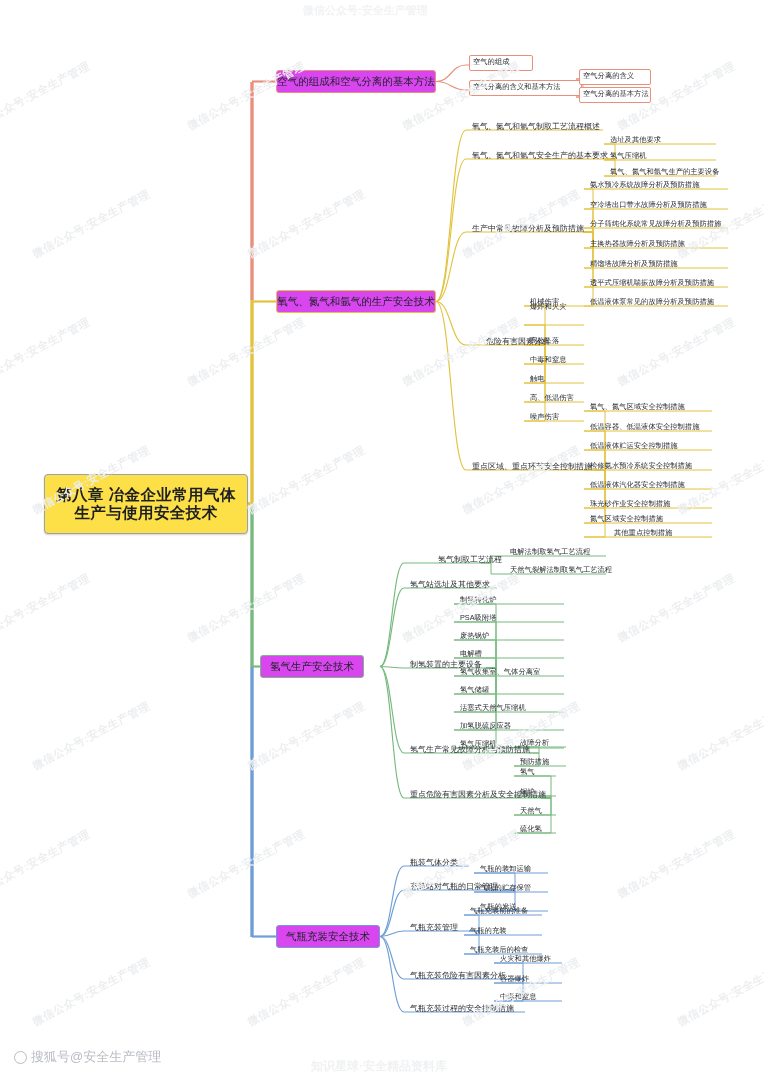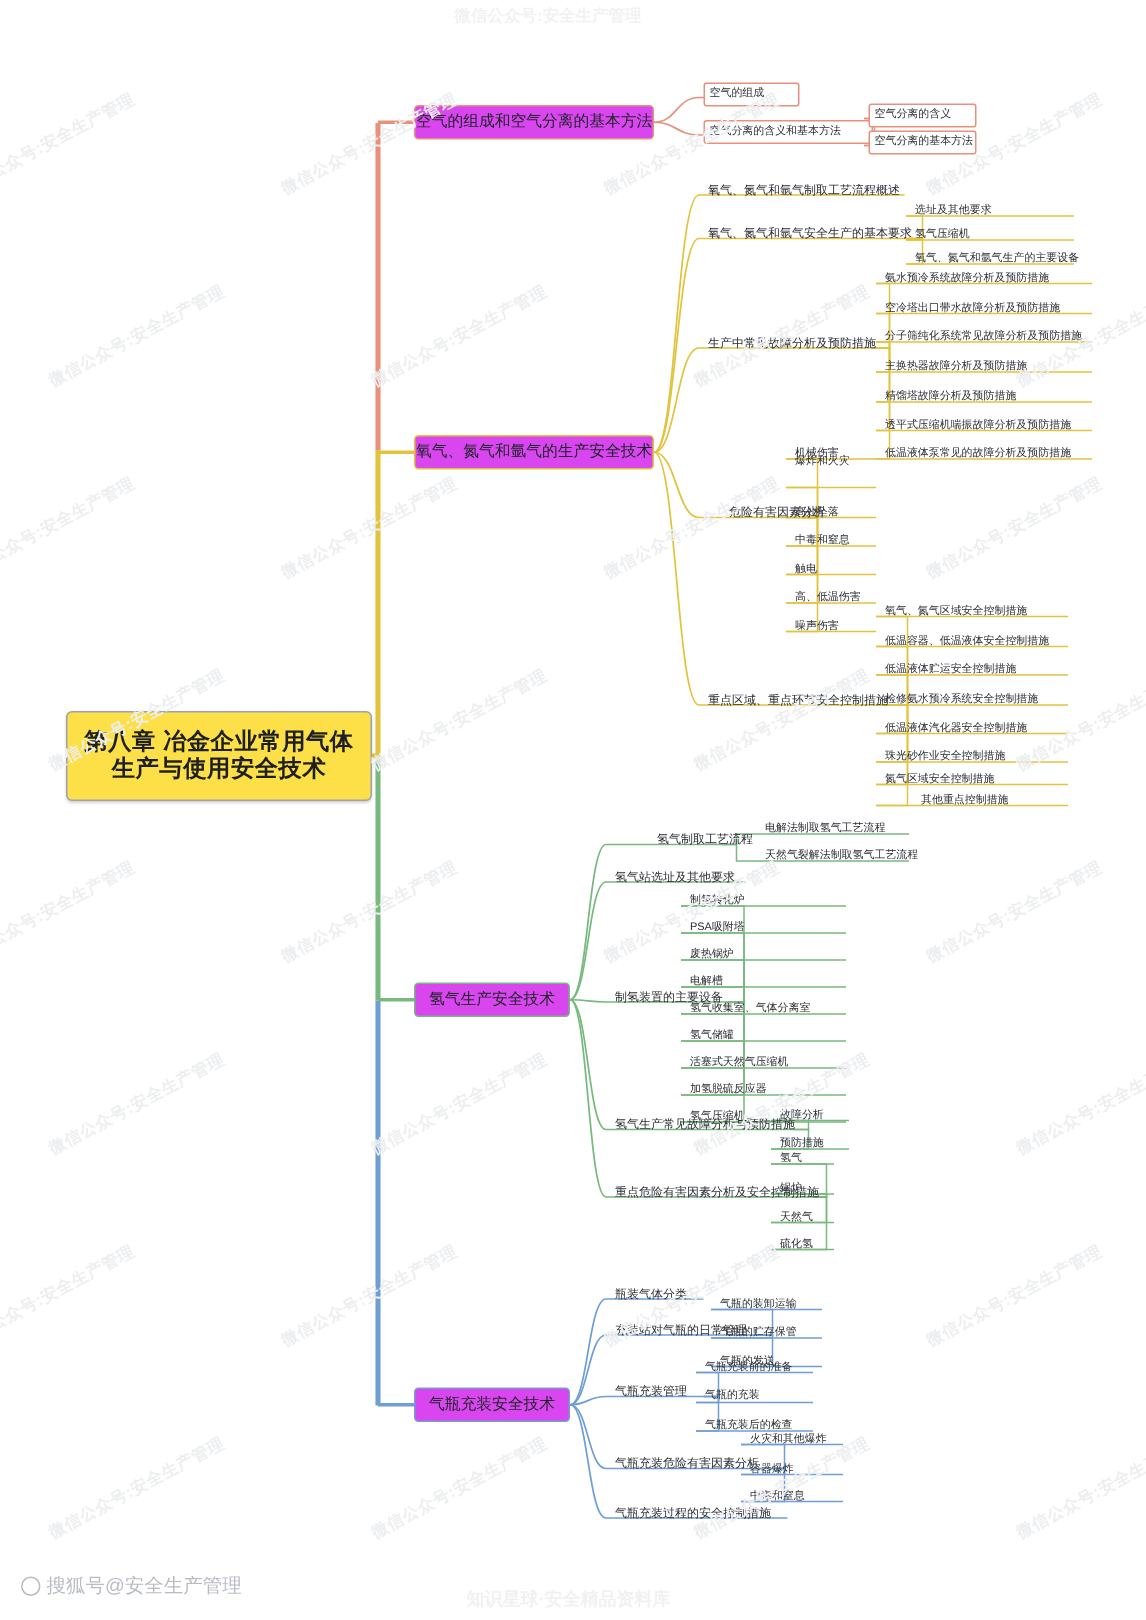--- a/index.html
+++ b/index.html
@@ -249,21 +249,21 @@
       <div class="node leaf small" style="left: 527px; top: 411px; width: 58px; height: 11px;">噪声伤害</div>
       <div class="node leaf" style="left: 469px; top: 460px; width: 127px; height: 11px; font-size: 8px;">重点区域、重点环节安全控制措施</div>
       <div class="node leaf small" style="left: 587px; top: 401px; width: 126px; height: 11px;">氧气、氮气区域安全控制措施</div>
       <div class="node leaf small" style="left: 587px; top: 421px; width: 126px; height: 11px;">低温容器、低温液体安全控制措施</div>
       <div class="node leaf small" style="left: 587px; top: 440px; width: 126px; height: 11px;">低温液体贮运安全控制措施</div>
       <div class="node leaf small" style="left: 587px; top: 460px; width: 126px; height: 11px;">检修氨水预冷系统安全控制措施</div>
       <div class="node leaf small" style="left: 587px; top: 479px; width: 126px; height: 11px;">低温液体汽化器安全控制措施</div>
       <div class="node leaf small" style="left: 587px; top: 498px; width: 126px; height: 11px;">珠光砂作业安全控制措施</div>
       <div class="node leaf small" style="left: 587px; top: 513px; width: 126px; height: 11px;">氮气区域安全控制措施</div>
       <div class="node leaf small" style="left: 587px; top: 527px; width: 126px; height: 11px; margin-left: 24px;">其他重点控制措施</div>
-      <div class="node l1 c-green" style="left: 276px; top: 655px; width: 104px; height: 23px;">氢气生产安全技术</div>
+      <div class="node l1 c-green" style="left: 260px; top: 655px; width: 104px; height: 23px;">氢气生产安全技术</div>
       <div class="node leaf" style="left: 407px; top: 553px; width: 75px; height: 11px; font-size: 8px; margin-left: 28px;">氢气制取工艺流程</div>
       <div class="node leaf small" style="left: 507px; top: 546px; width: 100px; height: 11px;">电解法制取氢气工艺流程</div>
       <div class="node leaf small" style="left: 507px; top: 564px; width: 100px; height: 11px;">天然气裂解法制取氢气工艺流程</div>
       <div class="node leaf" style="left: 407px; top: 578px; width: 91px; height: 11px; font-size: 8px;">氢气站选址及其他要求</div>
       <div class="node leaf" style="left: 407px; top: 658px; width: 80px; height: 11px; font-size: 8px;">制氢装置的主要设备</div>
       <div class="node leaf small" style="left: 457px; top: 594px; width: 108px; height: 11px;">制氢转化炉</div>
       <div class="node leaf small" style="left: 457px; top: 612px; width: 108px; height: 11px;">PSA吸附塔</div>
       <div class="node leaf small" style="left: 457px; top: 630px; width: 108px; height: 11px;">废热锅炉</div>
       <div class="node leaf small" style="left: 457px; top: 648px; width: 108px; height: 11px;">电解槽</div>
       <div class="node leaf small" style="left: 457px; top: 666px; width: 108px; height: 11px;">氢气收集室、气体分离室</div>

